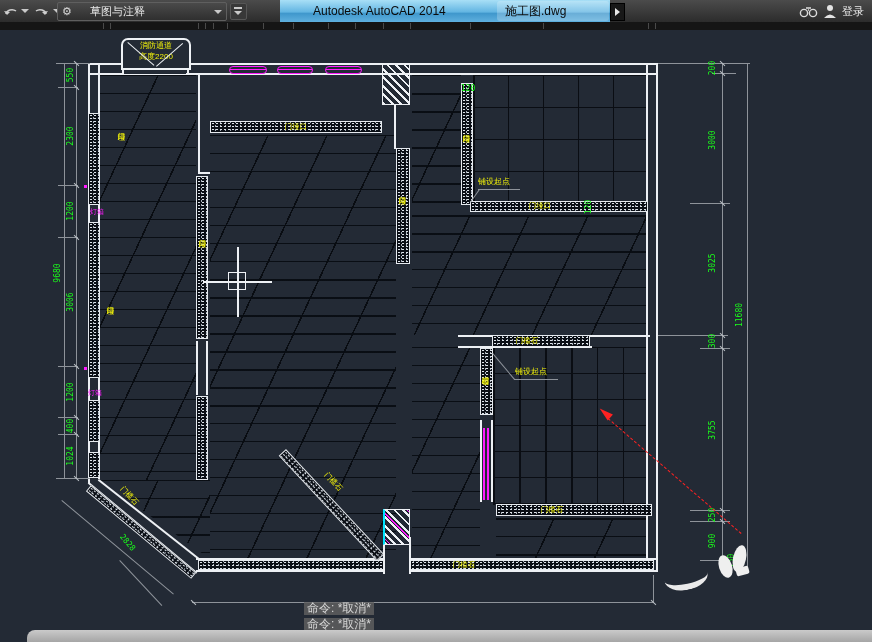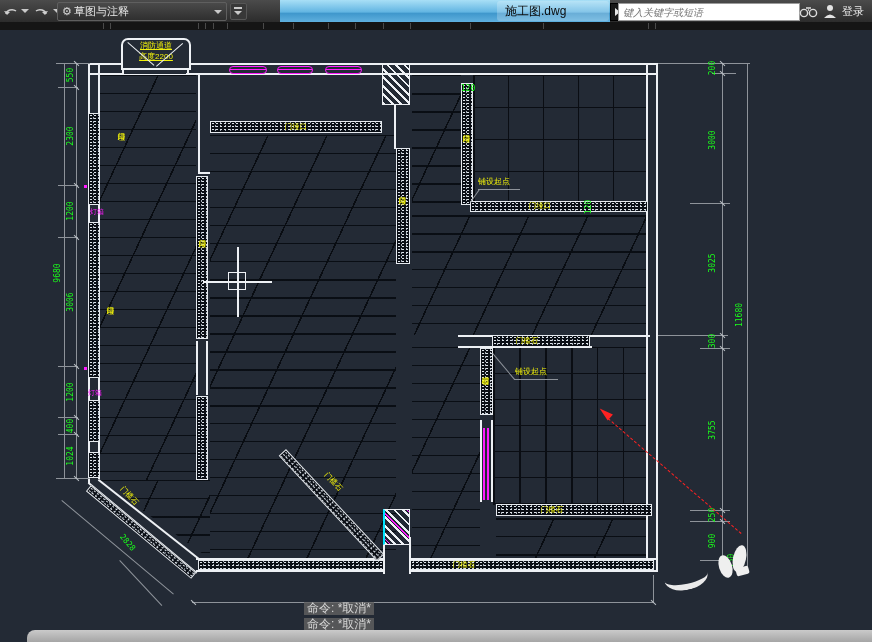--- a/index.html
+++ b/index.html
@@ -28,21 +28,21 @@
   .dim{color:#1aff1a;font:8px "DejaVu Sans Mono","Liberation Mono",monospace;white-space:nowrap;}
   .rot{transform:translate(-50%,-50%) rotate(-90deg);}
   .ctr{transform:translate(-50%,-50%);}
   .lbl{color:#f0f00a;font-size:7.5px;line-height:8px;white-space:nowrap;}
   .vlbl{writing-mode:vertical-rl;letter-spacing:1px;}
   .mag{color:#ff1aff;font-size:7px;white-space:nowrap;}
   .hatchcol{background-image:repeating-linear-gradient(45deg,#eef1f5 0 1.8px,transparent 1.8px 6px);border:1px solid #eef1f5;box-sizing:border-box;}
   .win{background-color:#232a35;border:1px solid #ff1aff;border-radius:4px;background-image:linear-gradient(transparent 2px,#ff1aff 2px,#ff1aff 3px,transparent 3px);box-sizing:border-box;}
   .chip{background:rgba(98,98,98,.8);color:#d6d6d6;font-size:12px;line-height:13px;padding:0 3px;white-space:nowrap;}
   .chip .dyn{color:#22ff22;}
-  .callout{border:2px solid #eef1f5;border-radius:7px 7px 0 0;color:#f0f00a;font-size:8px;text-align:center;line-height:11px;background:#232a35;text-decoration:underline;}
+  .callout{border:2px solid #eef1f5;border-radius:7px 7px 0 0;color:#f0f00a;font-size:8px;text-align:center;line-height:11px;background:#232a35;}
   .wm{background:#efefef;border-radius:50%;}
 </style>
 </head>
 <body>
 
 <div id="app">
 
   <div class="a titlebar">
     <svg class="a" style="left:3px;top:5px" width="16" height="12">
         <path d="M3 9 A6 5 0 0 1 13 6" stroke="#cfcfcf" stroke-width="1.5" fill="none"></path>
@@ -50,37 +50,37 @@
       </svg>
     <div class="a caret" style="left:21px;top:9px"></div>
     <svg class="a" style="left:33px;top:5px" width="16" height="12">
         <path d="M13 9 A6 5 0 0 0 3 6" stroke="#cfcfcf" stroke-width="1.5" fill="none"></path>
         <path d="M15 6 L12 10 L9 7 Z" fill="#cfcfcf"></path>
       </svg>
     <div class="a caret" style="left:53px;top:9px"></div>
 
     <div class="a wsbox">
       <span class="a" style="left:4px;top:0;color:#d8d8d8">⚙</span>
-      <span class="a" style="left:16px;top:0">草图与注释</span>
+      <span class="a" style="left:32px;top:0">草图与注释</span>
       <div class="a caret" style="right:4px;top:7px"></div>
     </div>
     <div class="a" style="left:230px;top:3px;width:15px;height:15px;background:#383838;border:1px solid #565656;border-radius:2px">
       <div class="a" style="left:3px;top:3px;width:8px;height:2px;background:#c9c9c9"></div>
       <div class="a caret" style="left:3px;top:7px"></div>
     </div>
 
     <div class="a doctab"></div>
     <div class="a docseg"></div>
+    <span class="a apptitle" style="left:313px">Autodesk AutoCAD 2014</span>
     <span class="a apptitle" style="left:505px">施工图.dwg</span>
 
     <div class="a" style="left:610px;top:3px;width:13px;height:16px;background:#181818;border:1px solid #000">
       <div class="a" style="left:4px;top:4px;width:0;height:0;border-top:4px solid transparent;border-bottom:4px solid transparent;border-left:5px solid #e8e8e8"></div>
     </div>
 
-    <input class="a searchbox" placeholder="键入关键字或短语" style="">
     <svg class="a" style="left:799px;top:4px" width="20" height="14">
         <circle cx="5" cy="9" r="3.6" stroke="#dcdcdc" fill="none" stroke-width="1.4"></circle>
         <circle cx="14" cy="9" r="3.6" stroke="#dcdcdc" fill="none" stroke-width="1.4"></circle>
         <path d="M7 4 L12 4 M9 6 L10 6" stroke="#dcdcdc" stroke-width="1.6"></path>
       </svg>
     <svg class="a" style="left:822px;top:3px" width="16" height="16">
         <circle cx="8" cy="5" r="3" fill="#e3e3e3"></circle>
         <path d="M2 15 Q8 8 14 15 Z" fill="#e3e3e3"></path>
       </svg>
     <span class="a login" style="left:842px">登录</span>

